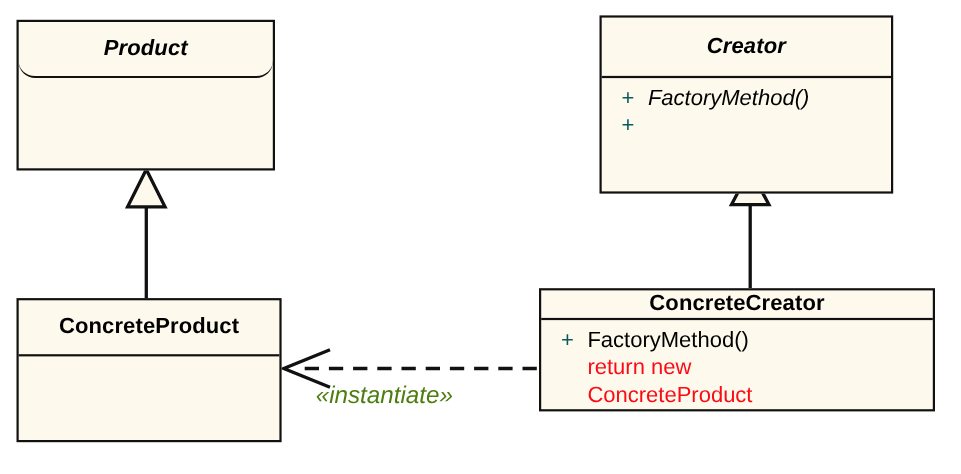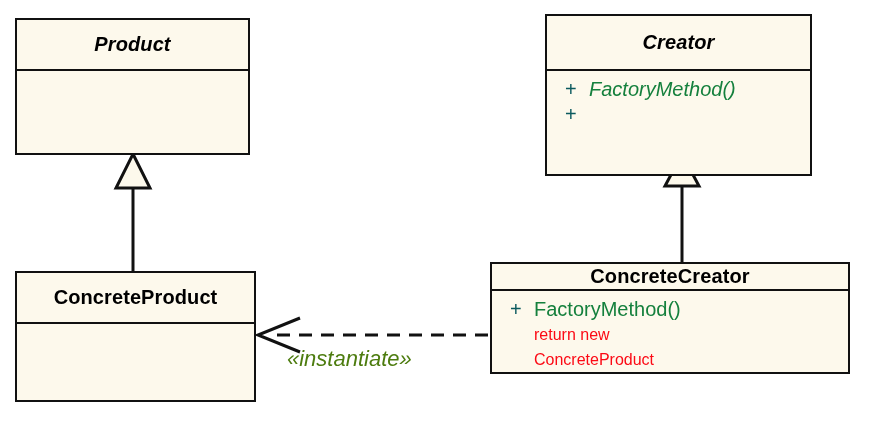--- a/index.html
+++ b/index.html
@@ -56,40 +56,40 @@
   .vis {
     display: inline-block;
     width: 42px;
     text-align: left;
     padding-left: 18px;
     box-sizing: border-box;
     color: #0b5a5e;
     font-size: 20px;
   }
   .member-name {
-    color: #15803d;
+    color: #000000;
     font-size: 20px;
     text-align: center;
   }
   .member-name.abstract {
     font-style: italic;
   }
   .code-row {
     display: flex;
     line-height: 25px;
     font-size: 20px;
     white-space: nowrap;
   }
   .code-row .vis-spacer {
     display: inline-block;
     width: 42px;
   }
   .code-text {
     color: #fc0a15;
-    font-size: 16px;
+    font-size: 20px;
   }
   svg.connectors {
     position: absolute;
     left: 0;
     top: 0;
     width: 874px;
     height: 431px;
     overflow: visible;
     pointer-events: none;
   }
@@ -118,21 +118,21 @@
       <polygon points="682,154 699,186 665,186" fill="#fdf9ec" stroke="#111111" stroke-width="3" stroke-linejoin="miter"></polygon>
     </g>
 
     <g>
       <line x1="488" y1="335" x2="268" y2="335" stroke="#111111" stroke-width="3" stroke-dasharray="13,9"></line>
       <path d="M 300,318 L 258,335 L 300,352" fill="none" stroke="#111111" stroke-width="3" stroke-linecap="butt" stroke-linejoin="miter"></path>
     </g>
   </svg>
 
   <div class="uml-class" style="left:15px; top:18px; width:235px; height:137px;">
-    <div class="uml-title-row" style="height:51px;">
+    <div class="uml-title-row" style="height:51px;border-radius:15px;">
       <span class="uml-title abstract">Product</span>
     </div>
     <div class="uml-body"></div>
   </div>
 
   <div class="uml-class" style="left:545px; top:14px; width:267px; height:162px;">
     <div class="uml-title-row" style="height:55px;">
       <span class="uml-title abstract">Creator</span>
     </div>
     <div class="uml-body">

